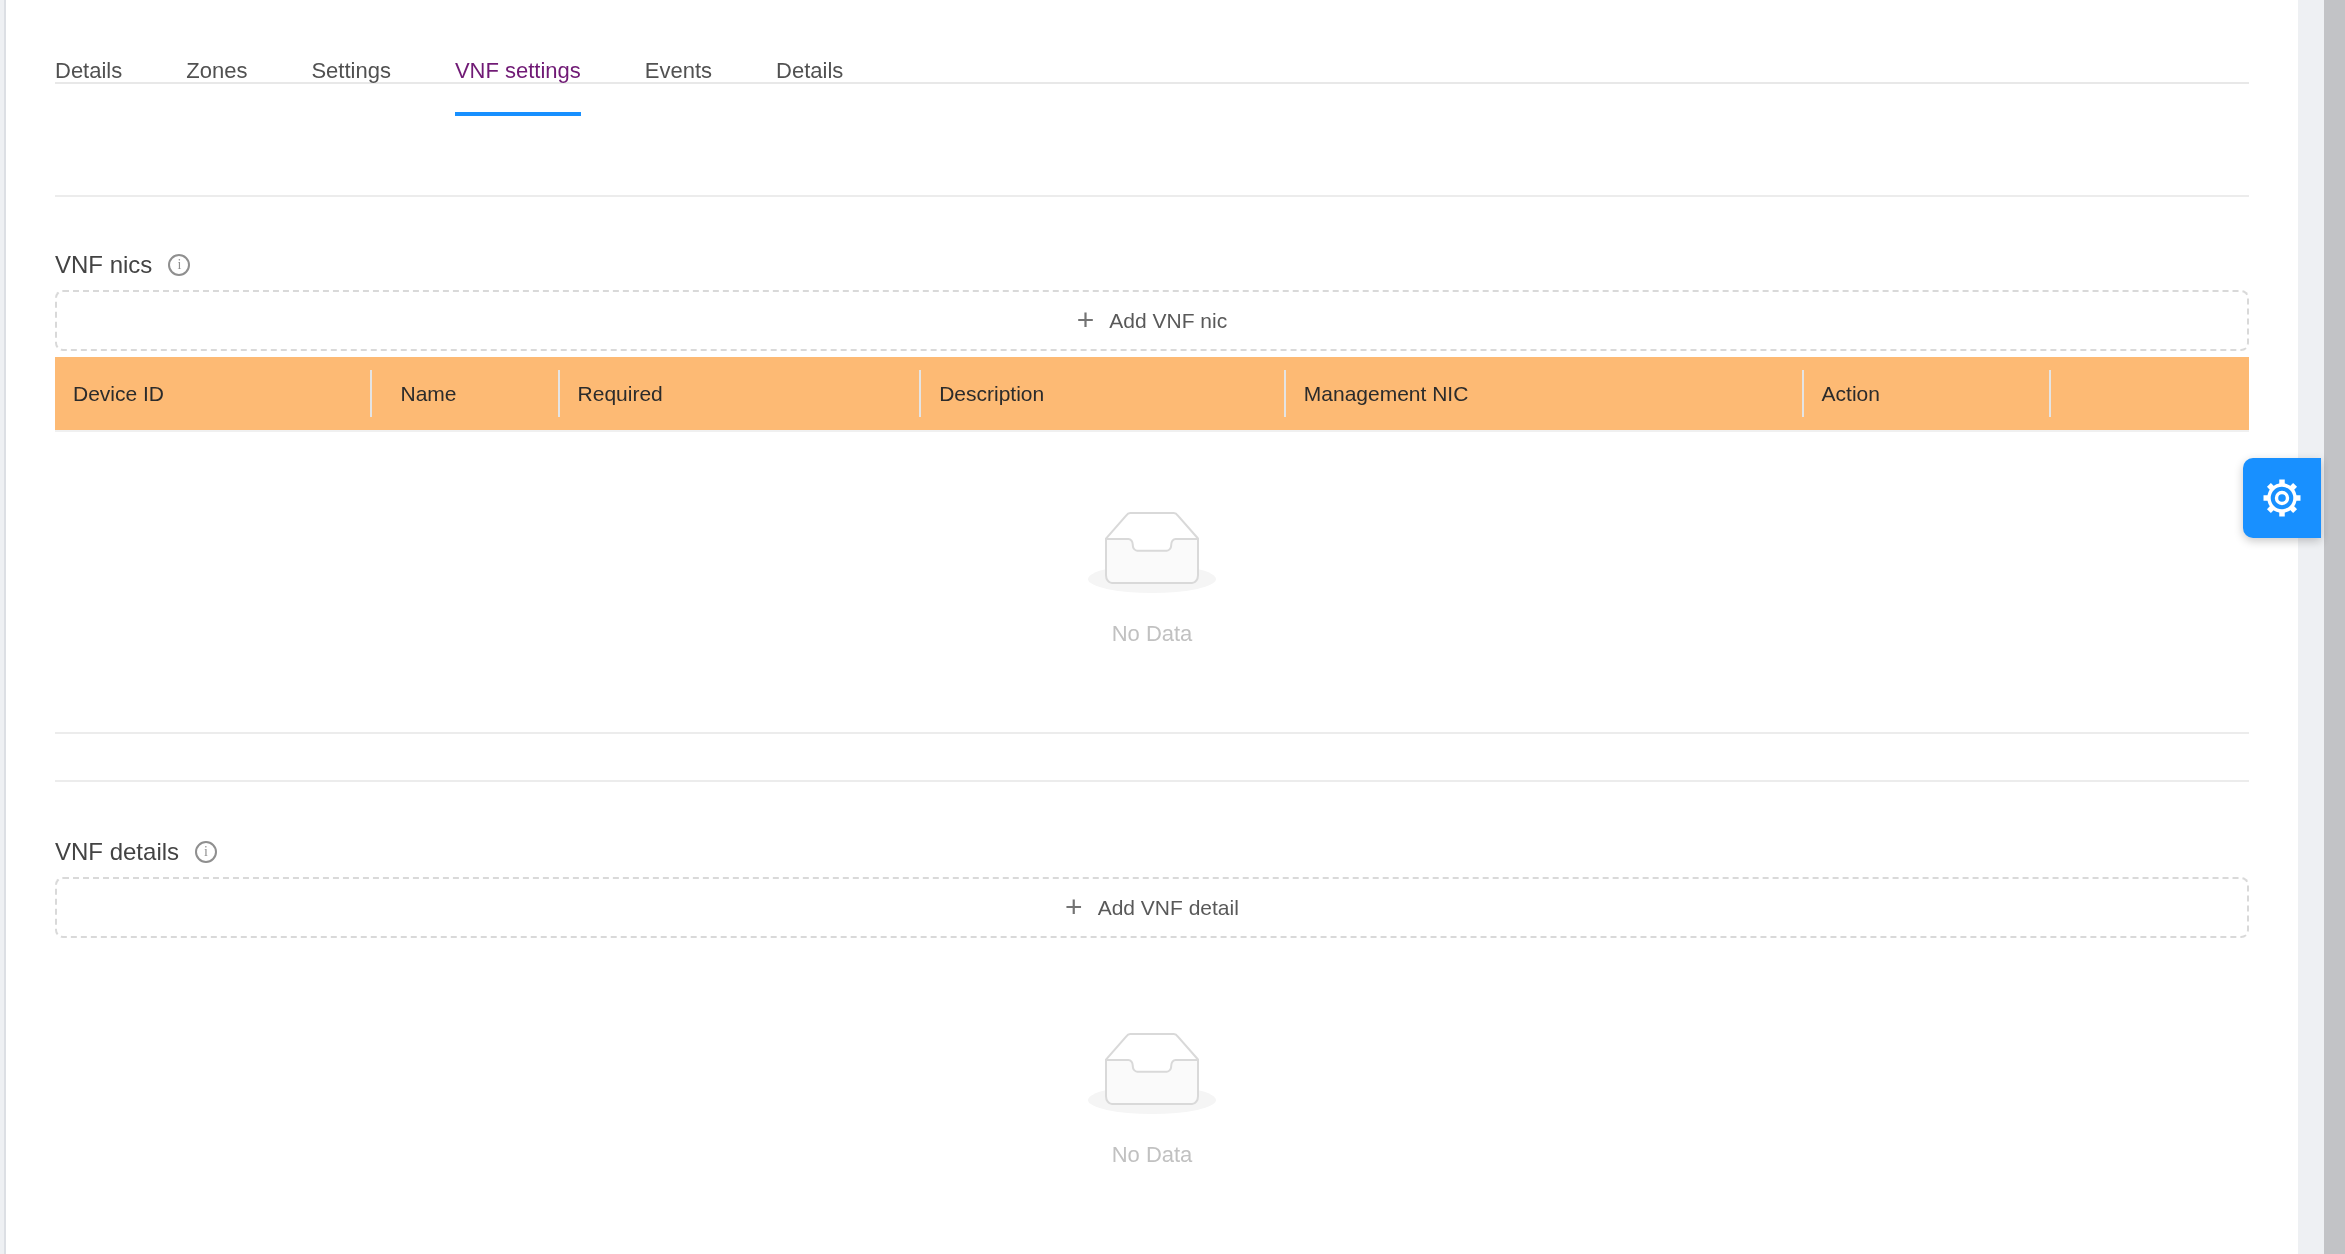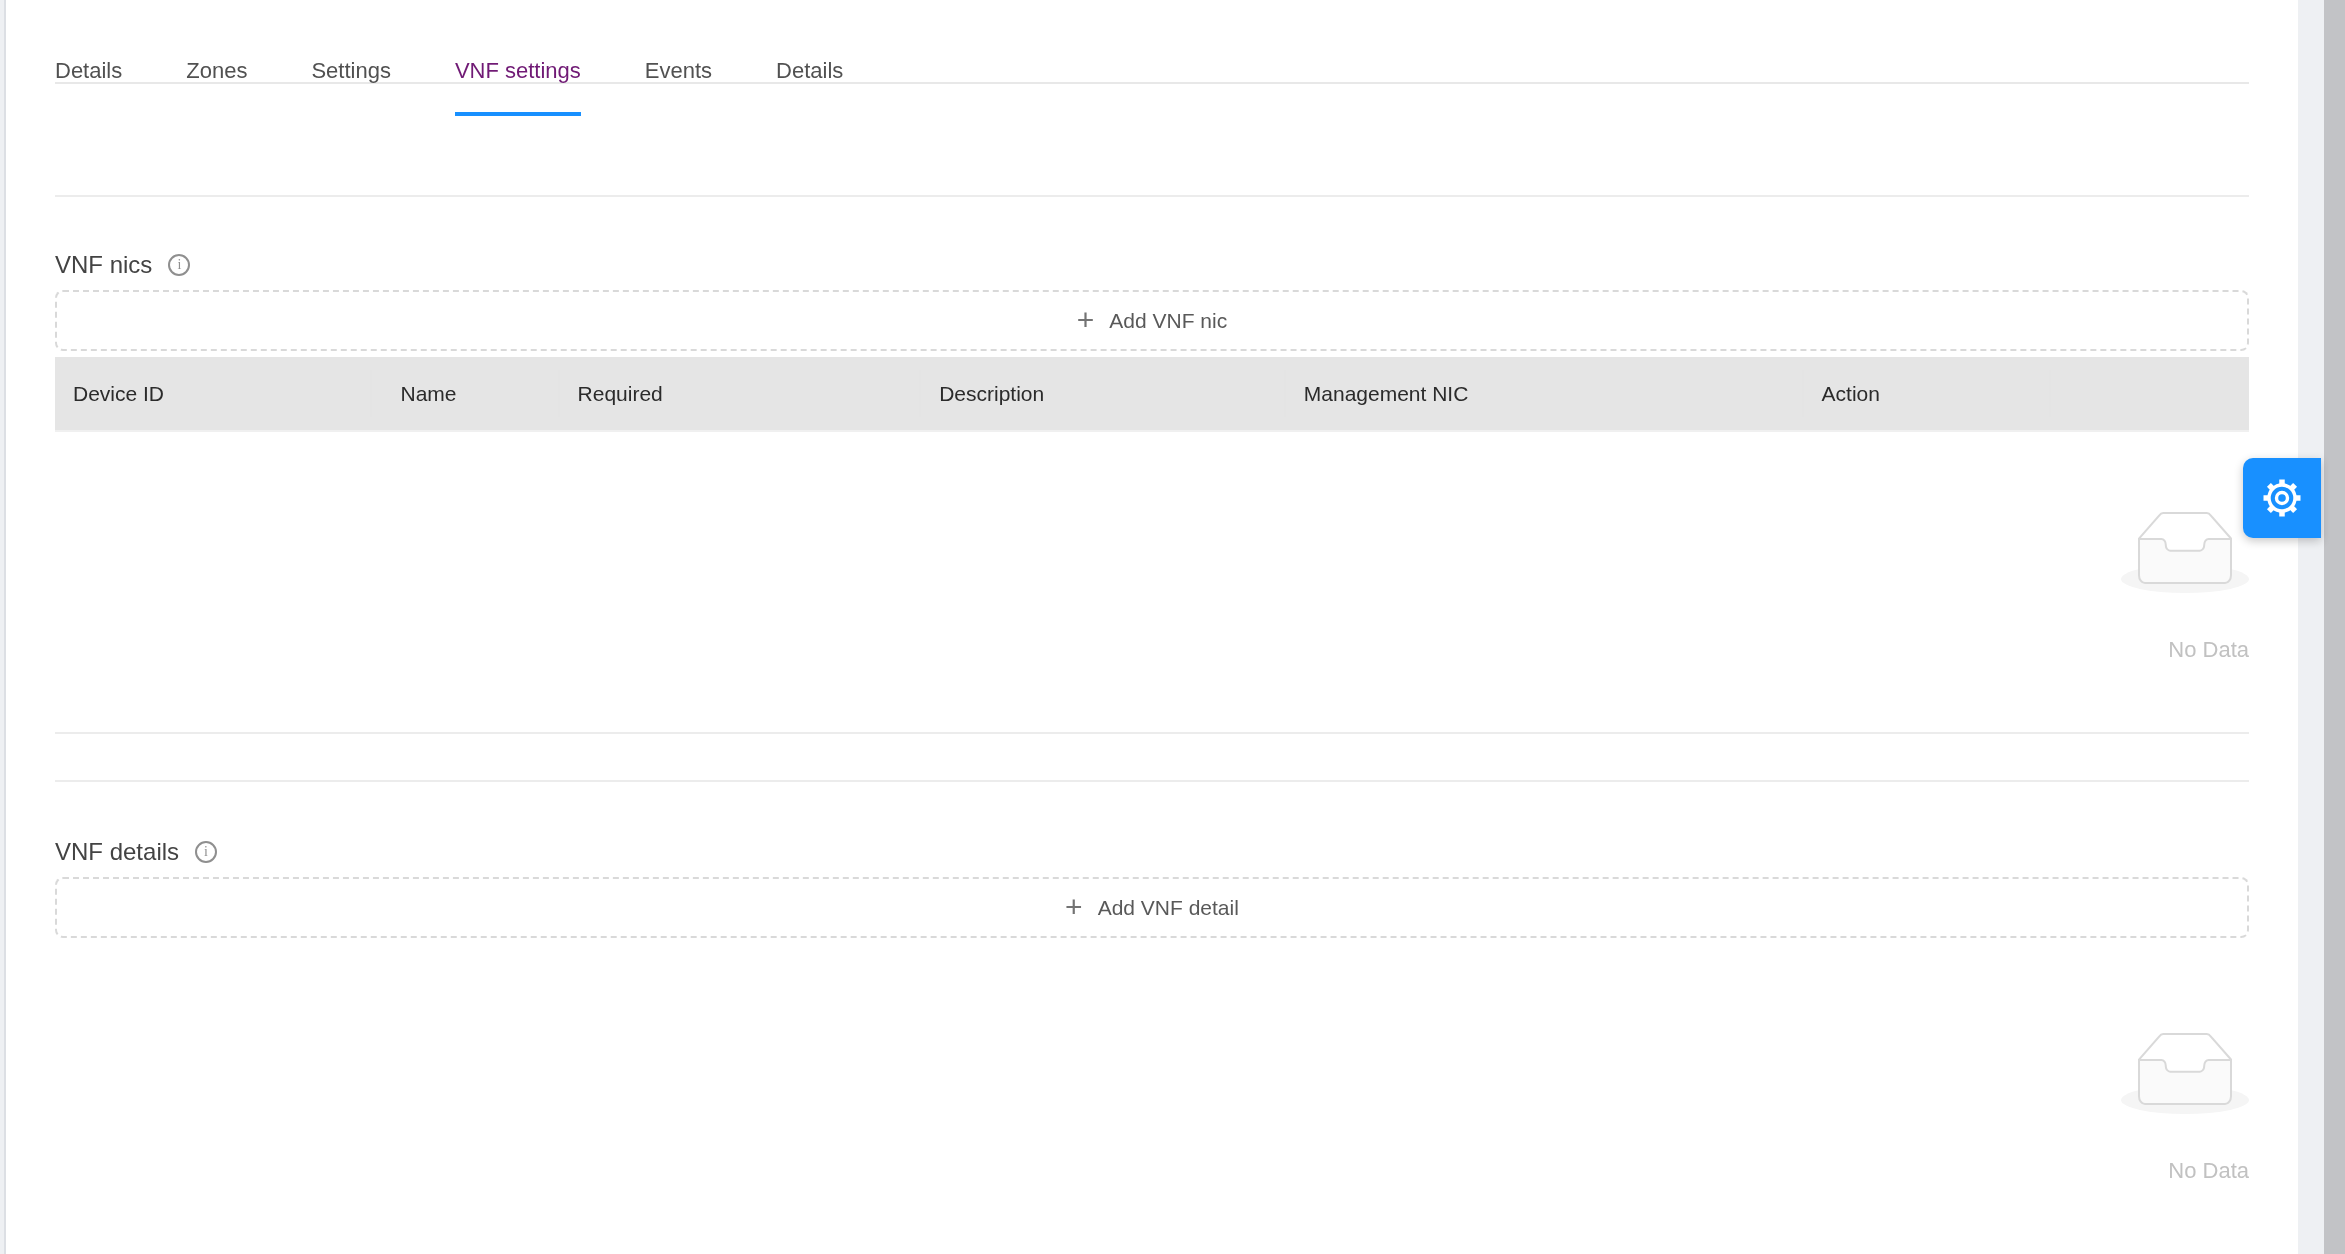--- a/index.html
+++ b/index.html
@@ -35,29 +35,29 @@
   
   .add-btn { position:absolute; left:55px; width:2194px; height:61px;
     border:2px dashed #d9d9d9; border-radius:8px; background:#fff;
     display:flex; align-items:center; justify-content:center; gap:15px;
     color:#595959; font-size:21px; cursor:pointer; }
   .plus-glyph { font-size:30px; font-weight:300; color:#737373; line-height:1;
     position:relative; top:-1px; }
 
   
   .table-header { position:absolute; left:55px; top:357px; width:2194px; height:75px;
-    background:#e5e5e5; border-bottom:2px solid #f0f0f0; display:flex;
+    background:#fdba74; border-bottom:2px solid #f0f0f0; display:flex;
     font-size:21px; font-weight:500; color:#2b2b2b; }
   .th { position:relative; display:flex; align-items:center; padding-left:18px; }
   .th:not(:last-child)::after { content:''; position:absolute; right:0; top:13px;
     width:2px; height:47px; background:#e4e4e4; }
 
   
   .empty { position:absolute; left:55px; width:2194px;
-    display:flex; flex-direction:column; align-items:flex-end;gap:16px; }
+    display:flex; flex-direction:column; align-items:center; }
   .empty-text { margin-top:28px; font-size:22px; color:#c1c1c1; }
 
   
   .settings-fab { position:absolute; left:2243px; top:458px; width:78px; height:80px;
     background:#1890ff; border-radius:10px 0 0 10px;
     box-shadow:0 3px 10px rgba(0,0,0,0.22);
     display:flex; align-items:center; justify-content:center; cursor:pointer; }
 </style>
 </head>
 <body>

